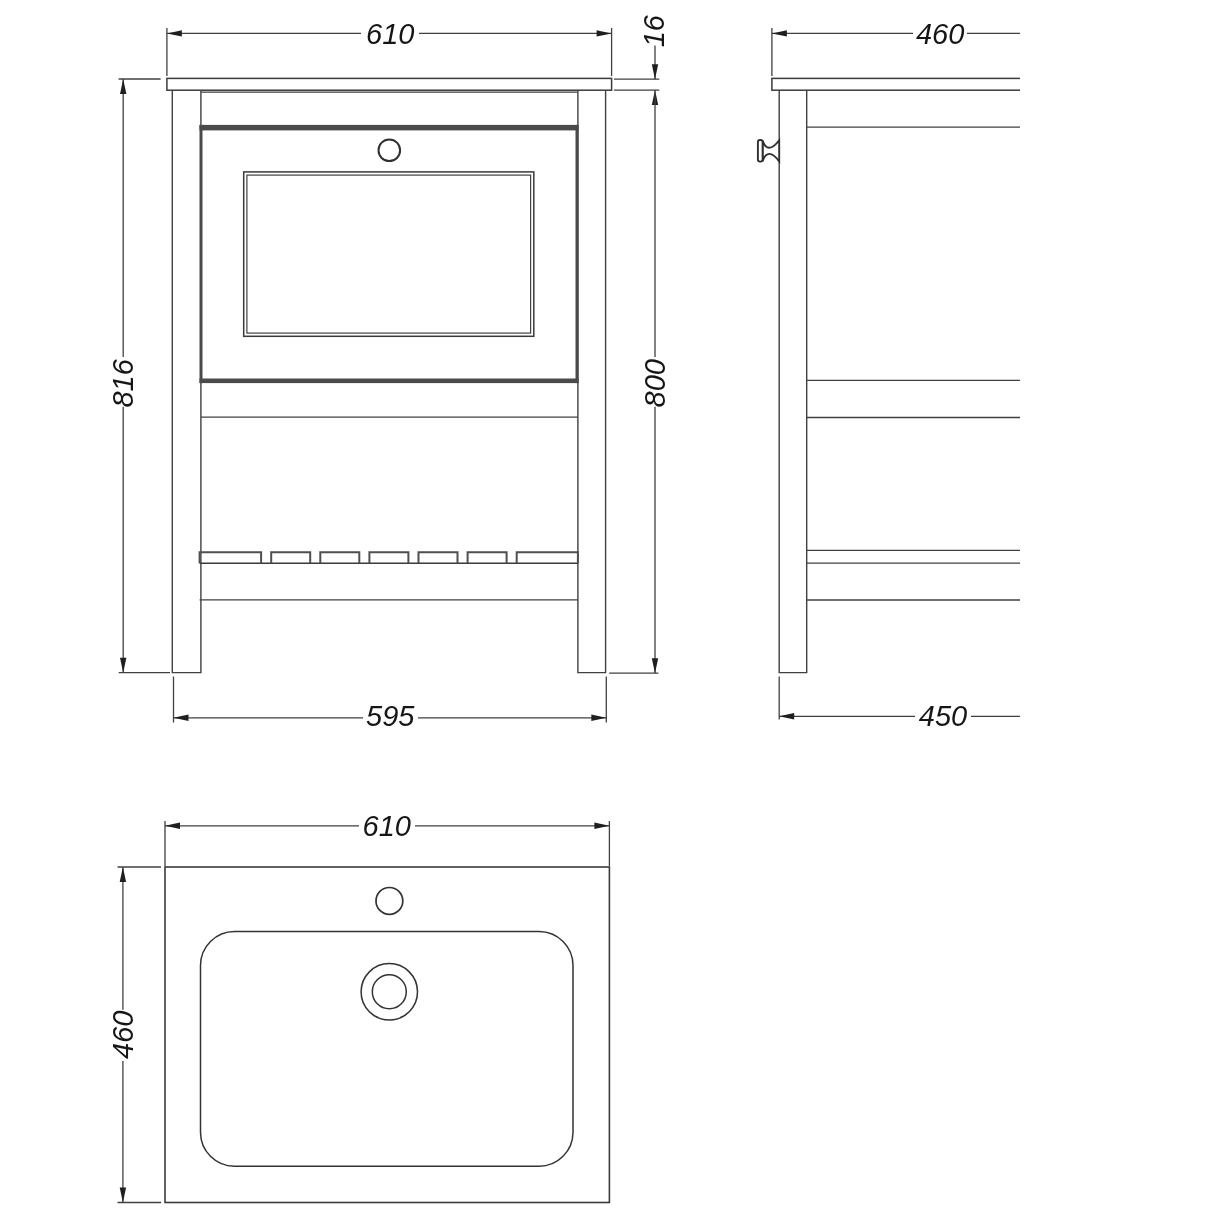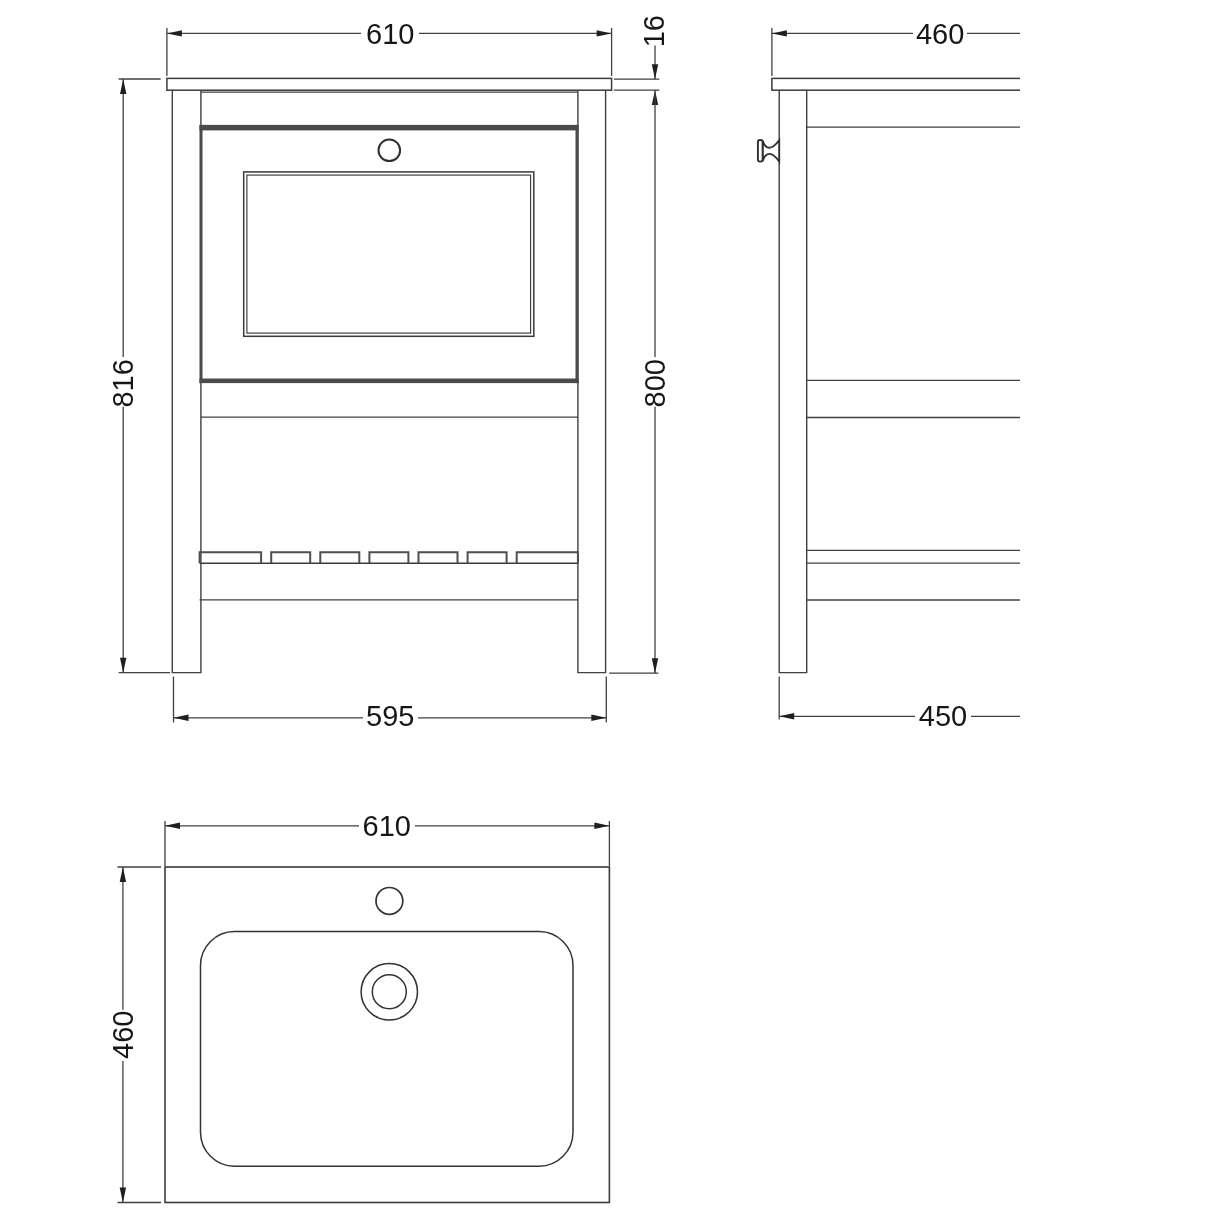--- a/index.html
+++ b/index.html
@@ -1,16 +1,16 @@
 <!DOCTYPE html>
 <html><head>
 <meta charset="utf-8">
 <style>
   html,body{margin:0;padding:0;background:#ffffff;}
-  .page{width:1020px;height:1224px;position:relative;overflow:hidden;transform:translateZ(0);}
+  .page{width:1020px;height:1224px;position:relative;overflow:hidden;transform:translateZ(0);font-style:italic;}
   svg{display:block;}
   text{font-family:"Liberation Sans", sans-serif;fill:#161616;}
 </style>
 </head>
 <body>
 <div class="page">
 <svg width="1224" height="1224" viewBox="0 0 1224 1224" fill="none">
 
 <rect x="166.9" y="78.4" width="444.7" height="11.8" stroke="#3b3b3b" stroke-width="1.5"></rect>
 

